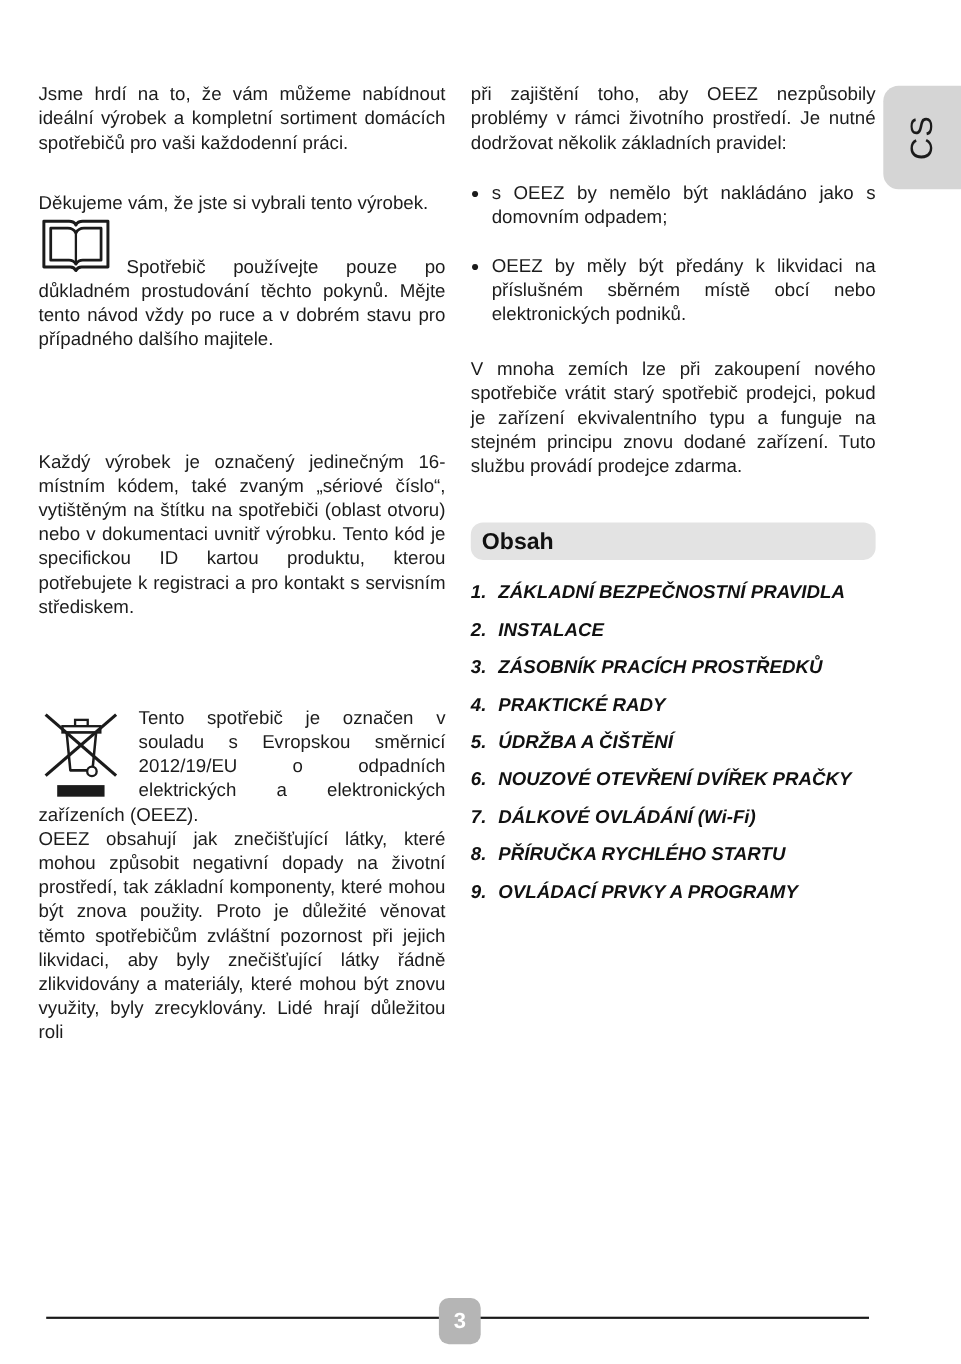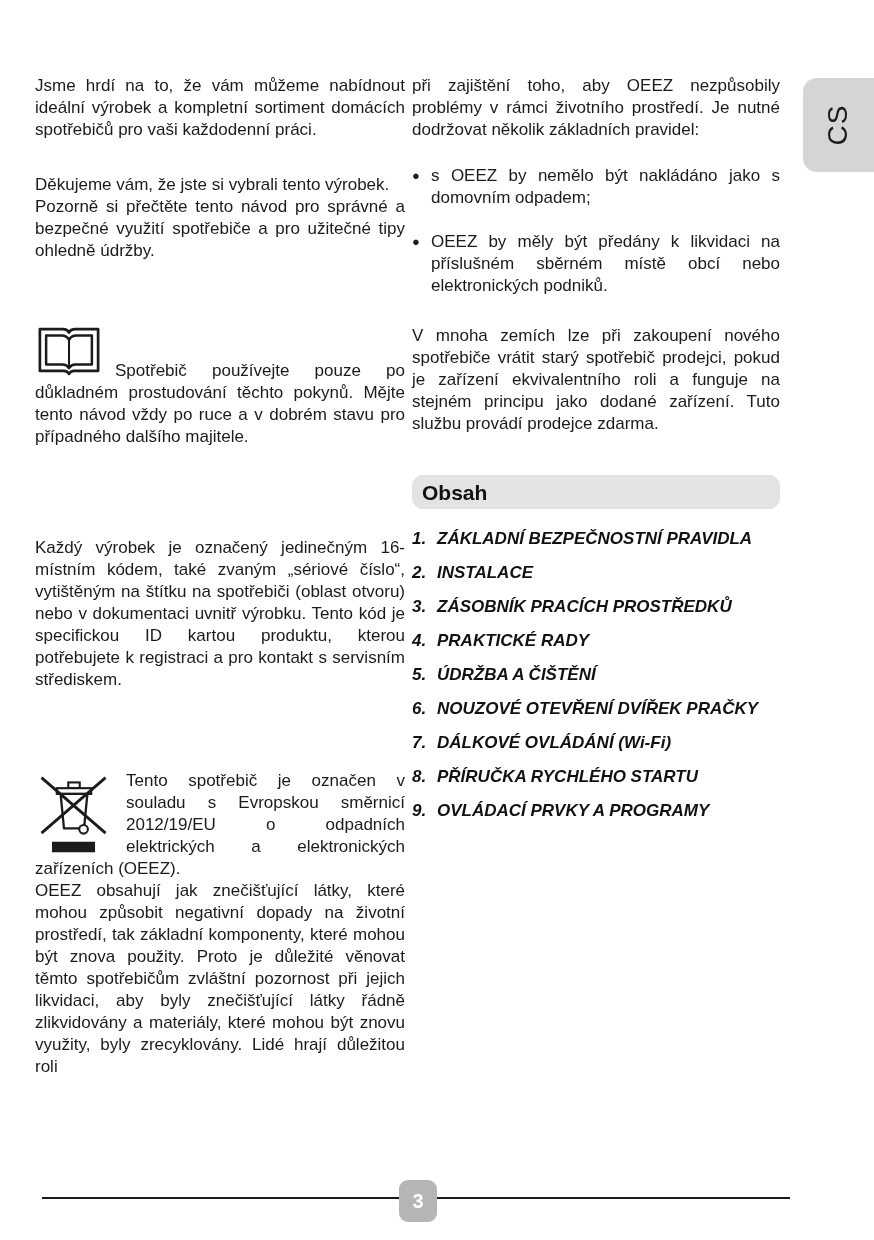--- a/index.html
+++ b/index.html
@@ -7,21 +7,21 @@
     position: relative;
     width: 874px;
     height: 1240px;
     background: #ffffff;
     font-family: "Liberation Sans", sans-serif;
     color: #1b1b1b;
     overflow: hidden;
   }
   .col { position: absolute; top: 75px; }
   .col-left  { left: 35px;  width: 370px; }
-  .col-right { left: 412px; width: 368px; }
+  .col-right { left: 428px; width: 368px; }
 
   .body-text {
     margin: 0;
     font-size: 17px;
     line-height: 22px;
     text-align: justify;
     text-justify: inter-word;
   }
 
   .intro-1 { margin-bottom: 0; }
@@ -133,21 +133,20 @@
 </style>
 </head>
 <body>
 
 <div class="page">
 
   <div class="col col-left">
     <p class="body-text intro-2">Jsme hrdí na to, že vám můžeme nabídnout ideální výrobek a kompletní sortiment domácích spotřebičů pro vaši každodenní práci.</p>
     <p class="body-text intro-1">Děkujeme vám, že jste si vybrali tento výrobek.</p>
 
-    <p class="body-text read-carefully">Pozorně si přečtěte tento návod pro správné a bezpečné využití spotřebiče a pro užitečné tipy ohledně údržby.</p>
 
     <p class="body-text book-note">
       <span class="book-icon-wrap">
         <svg viewBox="0 0 64 50" xmlns="http://www.w3.org/2000/svg">
           <path d="M4 5 h22 c3 0 5 1.2 6 3.2 c1-2 3-3.2 6-3.2 h22 v40 h-23 c-2 0-4 1-5 3 c-1-2-3-3-5-3 H4 Z" fill="#ffffff" stroke="#1b1b1b" stroke-width="2.6" stroke-linejoin="round"></path>
           <path d="M10 11 h15 c3 0 5.5 1.4 7 4.2 c1.5-2.8 4-4.2 7-4.2 h15 v28 h-16 c-2.5 0-4.5 1.2-6 3.4 c-1.5-2.2-3.5-3.4-6-3.4 H10 Z" fill="#ffffff" stroke="#1b1b1b" stroke-width="2.4" stroke-linejoin="round"></path>
           <line x1="32" y1="15" x2="32" y2="42" stroke="#1b1b1b" stroke-width="2"></line>
         </svg>
       </span><span>Spotřebič používejte pouze po důkladném prostudování těchto pokynů. Mějte tento návod vždy po ruce a v dobrém stavu pro případného dalšího majitele.</span>
     </p>
@@ -179,21 +178,21 @@
       <li class="bullet-item">
         <span class="bullet-dot">●</span>
         <span class="bullet-text body-text">s OEEZ by nemělo být nakládáno jako s domovním odpadem;</span>
       </li>
       <li class="bullet-item">
         <span class="bullet-dot">●</span>
         <span class="bullet-text body-text">OEEZ by měly být předány k likvidaci na příslušném sběrném místě obcí nebo elektronických podniků.</span>
       </li>
     </ul>
 
-    <p class="body-text retailer-note">V mnoha zemích lze při zakoupení nového spotřebiče vrátit starý spotřebič prodejci, pokud je zařízení ekvivalentního roli a funguje na stejném principu jako dodané zařízení. Tuto službu provádí prodejce zdarma.</p>
+    <p class="body-text retailer-note">V mnoha zemích lze při zakoupení nového spotřebiče vrátit starý spotřebič prodejci, pokud je zařízení ekvivalentního typu a funguje na stejném principu znovu dodané zařízení. Tuto službu provádí prodejce zdarma.</p>
 
     <h2 class="section-heading contents-heading">Obsah</h2>
 
     <ol class="toc-list">
       <li class="toc-item">
         <span class="toc-num">1.</span>
         <span class="toc-label">ZÁKLADNÍ BEZPEČNOSTNÍ PRAVIDLA</span>
       </li>
       <li class="toc-item">
         <span class="toc-num">2.</span>

